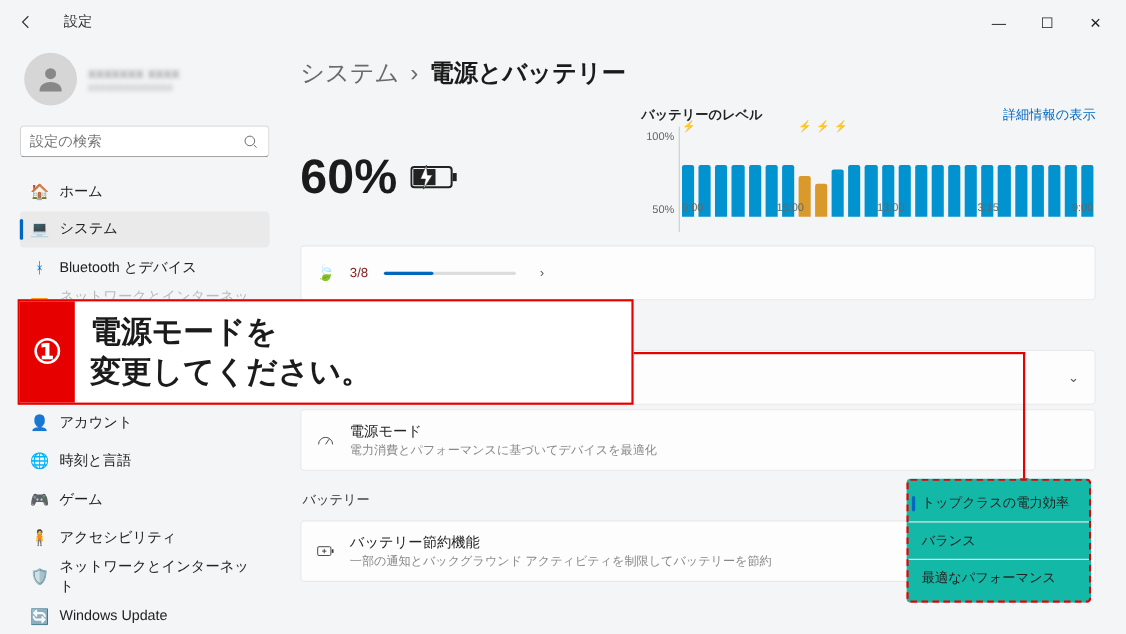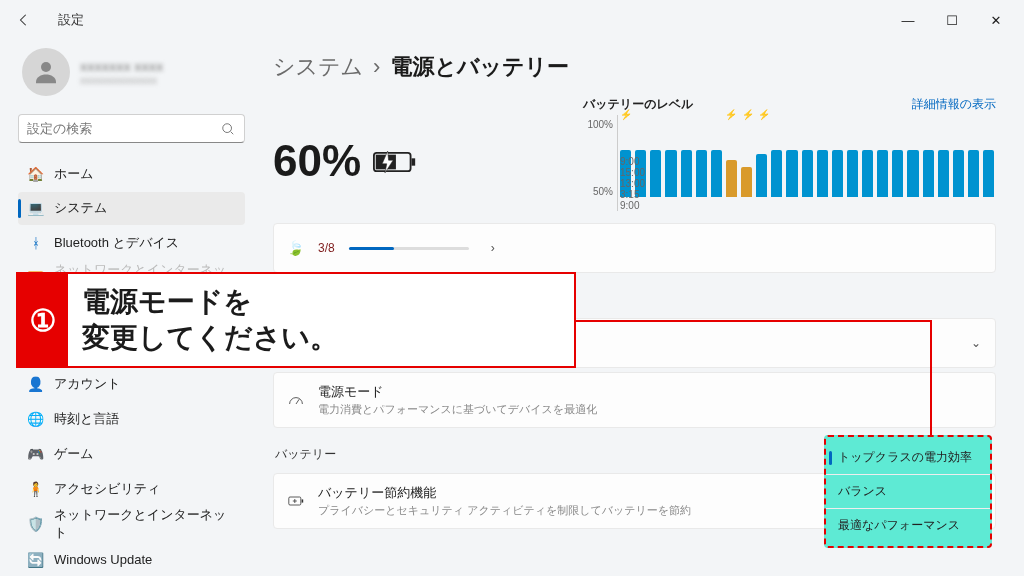--- a/index.html
+++ b/index.html
@@ -47,37 +47,37 @@
   .chart{position:relative;height:96px;display:flex;}
   .yaxis{width:34px;font-size:10px;color:#666;display:flex;flex-direction:column;justify-content:space-between;padding:4px 4px 14px 0;text-align:right;}
   .bars{flex:1;position:relative;border-left:1px solid #ccc;}
   .bar-row{position:absolute;left:0;right:0;bottom:14px;top:4px;display:flex;align-items:flex-end;gap:4px;padding:0 2px;}
   .bar{flex:1;background:#0093d0;border-radius:2px 2px 0 0;}
   .bar.lo{background:#d99a2b;}
   .bolts{position:absolute;left:0;right:0;top:-6px;height:10px;display:flex;gap:4px;padding:0 2px;}
   .boltslot{flex:1;display:flex;justify-content:center;}
   .bolt{color:#0093d0;font-size:10px;}
   .bolt.lo{color:#d99a2b;}
-  .xaxis{position:absolute;left:0;right:0;bottom:0;display:flex;justify-content:space-between;font-size:10px;color:#666;padding:0 2px;flex-direction:column;}
+  .xaxis{position:absolute;left:0;right:0;bottom:16px;display:flex;justify-content:space-between;font-size:10px;color:#666;padding:0 2px;}
   .cards{margin-top:12px;display:flex;flex-direction:column;gap:4px;}
   .card{background:#fdfdfd;border:1px solid #e9e9e9;border-radius:4px;padding:10px 14px;display:flex;align-items:center;gap:14px;min-height:50px;}
   .card .txt{flex:1;}
   .card .t-main{font-size:13px;color:#222;}
   .card .t-sub{font-size:11px;color:#888;margin-top:1px;}
   .progress{width:120px;height:3px;background:#ddd;border-radius:2px;position:relative;margin-right:8px;}
   .progress::after{content:"";position:absolute;left:0;top:0;bottom:0;width:38%;background:#0067c0;border-radius:2px;}
   .chev{color:#555;font-size:12px;}
   .sec-title{font-size:12px;margin:14px 0 6px 2px;color:#333;}
   
   .callout{position:absolute;left:16px;top:272px;width:560px;height:96px;background:#fff;border:2px solid #e60000;display:flex;align-items:center;z-index:20;}
   .callout .num{width:50px;height:100%;background:#e60000;color:#fff;display:flex;align-items:center;justify-content:center;font-size:30px;font-weight:600;}
   .callout .msg{flex:1;padding:6px 14px;font-size:28px;font-weight:700;line-height:1.3;}
   .arrow{position:absolute;left:576px;top:320px;width:356px;height:116px;border-right:2px solid #e60000;border-top:2px solid #e60000;z-index:15;}
   .arrowhead{position:absolute;left:924px;top:430px;color:#e60000;font-size:14px;z-index:15;}
-  .dropdown{position:absolute;right:32px;top:435px;width:168px;background:#5eead4;border:2px dashed #e60000;border-radius:4px;z-index:18;padding:4px 0;}
+  .dropdown{position:absolute;right:32px;top:435px;width:168px;background:#14b8a6;border:2px dashed #e60000;border-radius:4px;z-index:18;padding:4px 0;}
   .dropdown .opt{padding:8px 12px;font-size:12px;color:#222;display:flex;align-items:center;}
   .dropdown .opt.sep{border-top:1px solid #eee;}
   .dropdown .opt.sel::before{content:"";width:3px;height:14px;background:#0067c0;border-radius:2px;margin-right:6px;margin-left:-9px;}
   .dim{color:#bbb;}
 </style>
 </head>
 <body>
 
 <div class="titlebar">
   <div class="back-btn">
@@ -314,21 +314,21 @@
       <div class="card">
         <span class="ico">
           <svg width="18" height="12" viewBox="0 0 20 12">
               <rect x="1" y="1" width="15" height="10" rx="1.5" stroke="#333" fill="none"></rect>
               <rect x="17" y="4" width="2" height="4" fill="#333"></rect>
               <path d="M6 6h5M8.5 3.5v5" stroke="#333"></path>
             </svg>
         </span>
         <div class="txt">
           <div class="t-main">バッテリー節約機能</div>
-          <div class="t-sub">プライバシーとセキュリティ アクティビティを制限してバッテリーを節約</div>
+          <div class="t-sub">一部の通知とバックグラウンド アクティビティを制限してバッテリーを節約</div>
         </div>
         <span style="font-size:12px;color:#333">50% でオンにする</span>
         <span class="chev">⌄</span>
       </div>
     </div>
   </div>
 </div>
 
 <div class="callout">
   <div class="num">①</div>

